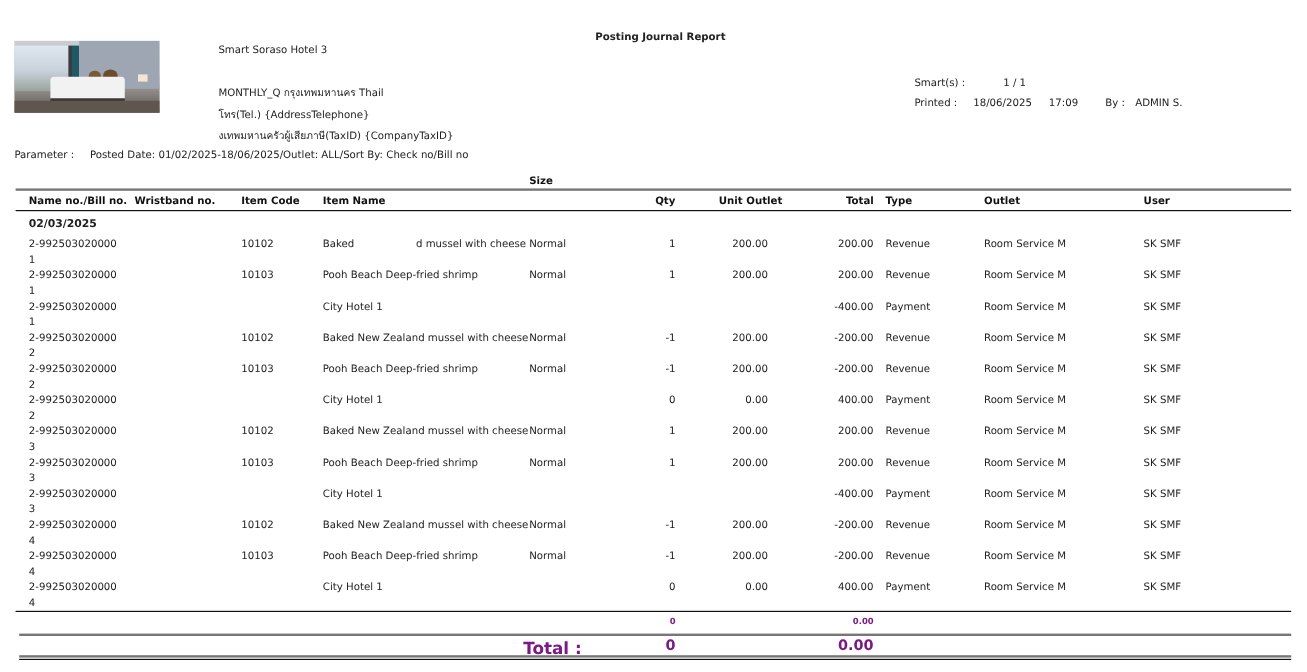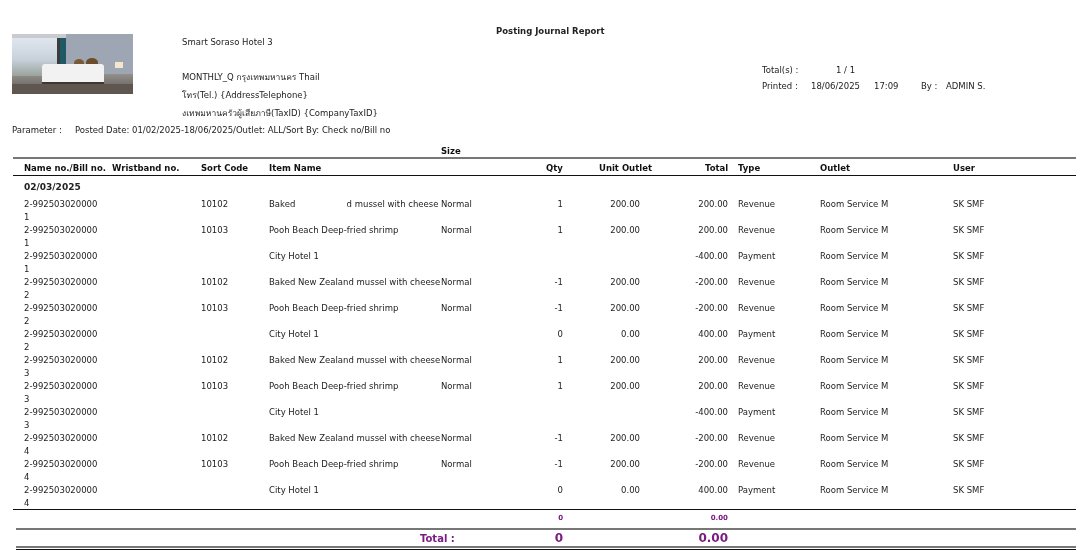--- a/index.html
+++ b/index.html
@@ -45,38 +45,38 @@
     <div class="rug"></div>
 </div>
 
 <div class="abs title" style="left:496px; top:26px;">Posting Journal Report</div>
 
 <div class="abs" style="left:182px; top:37px;">Smart Soraso Hotel 3</div>
 <div class="abs" style="left:182px; top:70px;">MONTHLY_Q กรุงเทพมหานคร Thail</div>
 <div class="abs" style="left:182px; top:88px;">โทร(Tel.) {AddressTelephone}</div>
 <div class="abs" style="left:182px; top:106px;">งเทพมหานครัวผู้เสียภาษี(TaxID) {CompanyTaxID}</div>
 
-<div class="abs" style="left:762px; top:65px;">Total(s) :</div>
+<div class="abs" style="left:762px; top:65px;">Smart(s) :</div>
 <div class="abs" style="left:836px; top:65px;">1 / 1</div>
 <div class="abs" style="left:762px; top:81px;">Printed  :</div>
 <div class="abs" style="left:811px; top:81px;">18/06/2025</div>
 <div class="abs" style="left:874px; top:81px;">17:09</div>
 <div class="abs" style="left:921px; top:81px;">By :</div>
 <div class="abs" style="left:946px; top:81px;">ADMIN S.</div>
 
 <div class="abs" style="left:12px; top:125px;">Parameter :</div>
 <div class="abs" style="left:75px; top:125px;">Posted Date: 01/02/2025-18/06/2025/Outlet: ALL/Sort By: Check no/Bill no</div>
 
 <div class="rule" style="top:157px; border-top:2px solid #777;"></div>
 <div class="rule" style="top:175px; border-top:1px solid #111;"></div>
 
 <div>
   <div class="abs hdr" style="left:24px; top:163px;">Name no./Bill no.</div>
   <div class="abs hdr" style="left:112px; top:163px;">Wristband no.</div>
-  <div class="abs hdr" style="left:201px; top:163px;">Sort Code</div>
+  <div class="abs hdr" style="left:201px; top:163px;">Item Code</div>
   <div class="abs hdr" style="left:269px; top:163px;">Item Name</div>
   <div class="abs hdr" style="left:441px; top:146px;">Size</div>
   <div class="abs hdr" style="left:546px; top:163px;">Qty</div>
   <div class="abs hdr" style="left:599px; top:163px;">Unit Outlet</div>
   <div class="abs hdr" style="left:705px; top:163px;">Total</div>
   <div class="abs hdr" style="left:738px; top:163px;">Type</div>
   <div class="abs hdr" style="left:820px; top:163px;">Outlet</div>
   <div class="abs hdr" style="left:953px; top:163px;">User</div>
 </div>
 
@@ -250,17 +250,17 @@
       <div class="abs" style="left: 820px; top: 485px; width: 120px; text-align: left;">Room Service M</div>
       <div class="abs" style="left: 953px; top: 485px; width: 80px; text-align: left;">SK SMF</div>
       <div class="abs" style="left: 24px; top: 498px;">4</div>
     </div>
   </div>
 
 <div class="rule" style="top:509px; border-top:1px solid #111;"></div>
 <div class="abs r purple" style="left:520px; top:514px; width:43px; font-size:7px;">0</div>
 <div class="abs r purple" style="left:660px; top:514px; width:68px; font-size:7px;">0.00</div>
 <div class="rule" style="top:528px; border-top:2px solid #777; left:16px; width:1060px;"></div>
-<div class="abs purple" style="left:420px; top:533px; font-size:10px;text-align:center;">Total :</div>
+<div class="abs purple" style="left:436px; top:533px; font-size:14px;text-align:center;">Total :</div>
 <div class="abs r purple" style="left:520px; top:531px; width:43px; font-size:12px;">0</div>
 <div class="abs r purple" style="left:660px; top:531px; width:68px; font-size:12px;">0.00</div>
 <div class="rule" style="top:546px; left:16px; width:1060px; border-top:2px solid #777;"></div>
 <div class="rule" style="top:549px; left:16px; width:1060px; border-top:1px solid #111;"></div>
 
 </body></html>

